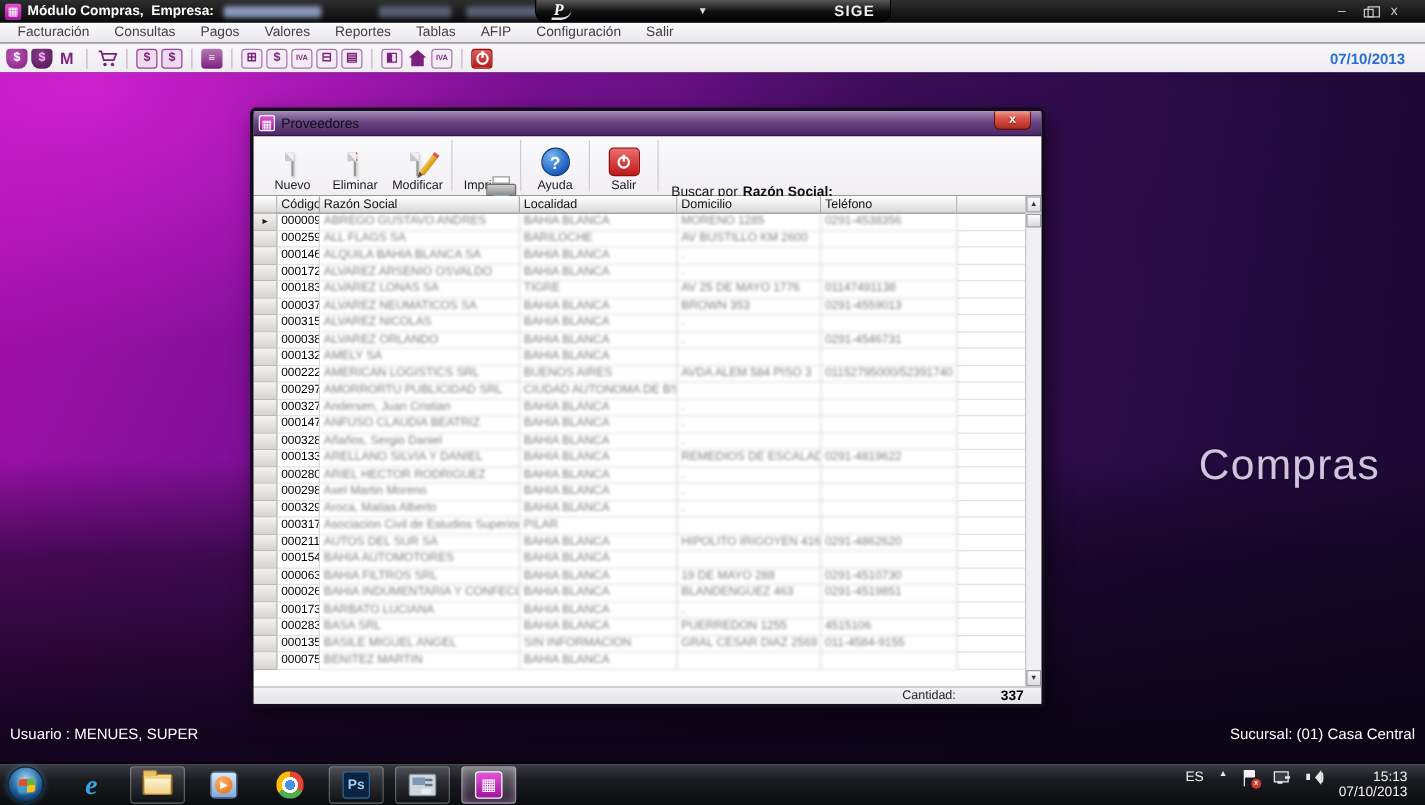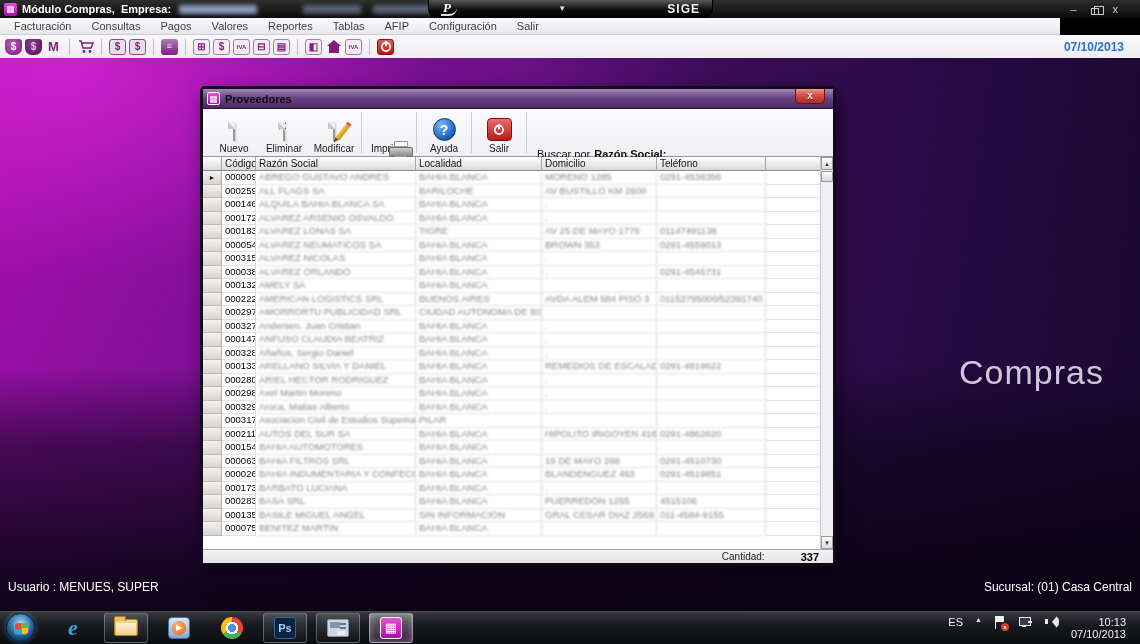--- a/index.html
+++ b/index.html
@@ -25,21 +25,21 @@
   
   .sige-bar { position:absolute; left:428px; top:0; width:285px; height:18px; z-index:9;
     background:linear-gradient(#585858,#111 55%,#000); border:1px solid #000; border-top:none;
     border-radius:0 0 9px 9px; display:flex; align-items:center; padding:0 12px; }
   .sige-logo { color:#fff; font-family:"Liberation Serif", serif; font-style:italic; font-weight:bold; font-size:13px;
     border-bottom:2px solid #ddd; line-height:11px; padding:0 6px 1px 2px; border-radius:0 0 8px 0; }
   .sige-caret { color:#ddd; font-size:8px; margin:0 auto; }
   .sige-brand { color:#eee; font-size:12px; font-weight:bold; letter-spacing:1px; }
 
   
-  .menubar { position:absolute; left:0; top:18px; width:1060px; height:17px;
+  .menubar { position:absolute; left:0; top:18px; width:1140px; height:17px;
     background:linear-gradient(#fbfafc,#e9e7ee); border-bottom:1px solid #cfcbd6;
     display:flex; align-items:center; padding-left:4px; }
   .menu-item { font-size:11px; color:#463c44; padding:0 10px; cursor:default; }
 
   
   .toolbar { position:absolute; left:0; top:35px; width:1140px; height:23px;
     background:linear-gradient(#faf8fb,#efecf2); display:flex; align-items:center; padding-left:5px; gap:3px; }
   .tsep { width:1px; height:16px; background:#c9b3cb; margin:0 4px; }
   .ti { width:17px; height:16px; border-radius:3px; display:flex; align-items:center; justify-content:center;
     font-weight:bold; font-size:10px; line-height:1; cursor:default; }
@@ -69,21 +69,21 @@
 
   
   .pwin { position:absolute; left:200px; top:28px; width:636px; height:480px;
     border:3px solid #140a1e; border-radius:5px 5px 3px 3px; background:#f2f1f3;
     box-shadow:4px 7px 18px rgba(0,0,0,.5); }
   .pwin-titlebar { position:relative; height:20px;
     background:linear-gradient(180deg,#a389b7 0%,#6b4585 45%,#4b2763 100%);
     display:flex; align-items:center; padding-left:4px; border-bottom:1px solid #2c1540; }
   .pwin-icon { width:13px; height:13px; border-radius:2px; background:linear-gradient(#e254d8,#a511a0);
     color:#fff; font-size:9px; line-height:13px; text-align:center; margin-right:5px; border:1px solid #fff; }
-  .pwin-title { font-size:11px; color:#0d0d10; font-weight:bold; }
+  .pwin-title { font-size:11px; color:#0d0d10; font-weight:normal; }
   .pwin-close { position:absolute; right:8px; top:0; width:30px; height:15px;
     background:linear-gradient(#f09a8e,#d9534a 40%,#b02a20); border:1px solid #641015; border-top:none;
     border-radius:0 0 5px 5px; color:#fff; font-size:10px; font-weight:bold; text-align:center; line-height:13px;
     text-shadow:0 1px 1px #701010; cursor:default; }
 
   .pwin-toolbar { height:48px; background:linear-gradient(#fbfafc,#f1eff3); border-bottom:1px solid #9a96a0;
     display:flex; align-items:stretch; padding-left:6px; }
   .pbtn { width:50px; display:flex; flex-direction:column; align-items:center; justify-content:flex-end;
     padding-bottom:2px; gap:2px; cursor:default; }
   .pbtn .lbl { font-size:10px; color:#1a1a1a; }
@@ -395,21 +395,21 @@
               <div class="cell sel col-sel"></div>
               <div class="cell code col-code">000183</div>
               <div class="cell blurred col-name">ALVAREZ LONAS SA</div>
               <div class="cell blurred col-city">TIGRE</div>
               <div class="cell blurred col-addr">AV 25 DE MAYO 1776</div>
               <div class="cell blurred col-phone">01147491138</div>
               <div class="cell col-rest"></div>
             </div>
             <div class="trow">
               <div class="cell sel col-sel"></div>
-              <div class="cell code col-code">000054</div>
+              <div class="cell code col-code">000037</div>
               <div class="cell blurred col-name">ALVAREZ NEUMATICOS SA</div>
               <div class="cell blurred col-city">BAHIA BLANCA</div>
               <div class="cell blurred col-addr">BROWN 353</div>
               <div class="cell blurred col-phone">0291-4559013</div>
               <div class="cell col-rest"></div>
             </div>
             <div class="trow">
               <div class="cell sel col-sel"></div>
               <div class="cell code col-code">000315</div>
               <div class="cell blurred col-name">ALVAREZ NICOLAS</div>
@@ -646,18 +646,18 @@
       <span class="tray-lang">ES</span>
       <span class="tray-caret">▲</span>
       <span class="ico-tflag">
           <span class="badge">x</span>
         </span>
       <span class="ico-net"></span>
       <span class="ico-vol">
           <span class="arc"></span>
         </span>
       <div class="tray-clock">
-        <div>10:13</div>
+        <div>15:13</div>
         <div>07/10/2013</div>
       </div>
     </div>
   </div>
 </div>
 
 </body></html>

